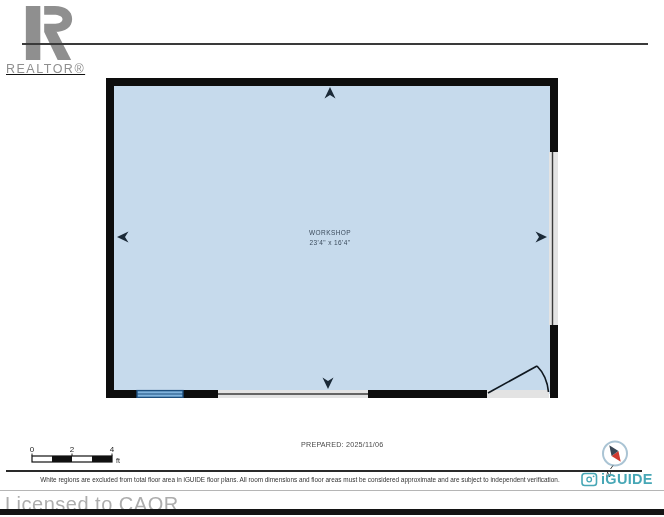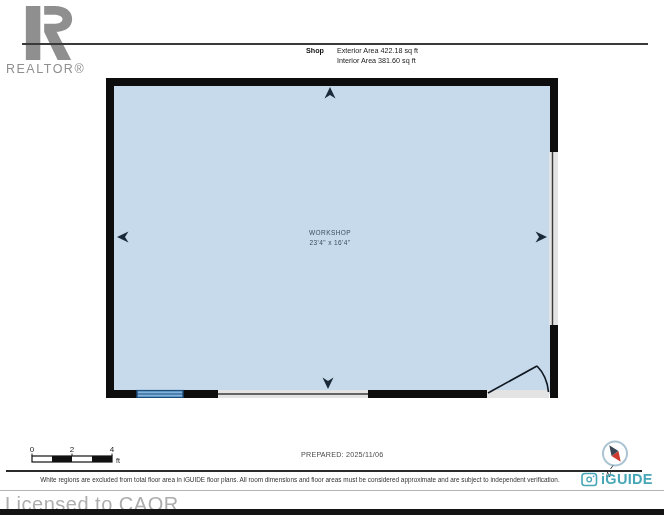--- a/index.html
+++ b/index.html
@@ -3,39 +3,39 @@
 <meta charset="utf-8">
 <style>
   html,body{margin:0;padding:0;background:#ffffff;}
   #stage{
     position:relative;width:664px;height:517px;background:#ffffff;overflow:hidden;
     font-family:"Liberation Sans", sans-serif;color:#111;
   }
   .abs{position:absolute;}
 
   
-  .realtor{left:6px;top:6px;width:92px;}
+  .realtor{left:6px;top:6px;width:92px;text-decoration:underline;}
   .realtor-r{margin-left:14px;display:block;}
   .realtor-text{margin-top:2px;font-size:12.5px;letter-spacing:1.5px;color:#8f8f8f;}
   .hdr-rule{left:22px;right:16px;top:43px;height:1.5px;background:#3a3a3a;z-index:3;}
   .page-title{left:0;top:21px;width:100%;text-align:center;font-size:13.5px;font-weight:bold;color:#0a0a0a;}
   .unit-summary{left:306px;top:46px;display:flex;gap:13px;align-items:flex-start;}
   .unit-name{font-size:7.2px;font-weight:bold;color:#111;line-height:9.6px;}
   .unit-areas{font-size:7.2px;color:#222;line-height:9.6px;}
 
   
   .plan{left:106px;top:78px;width:452px;height:320px;}
   .room-label{font-size:6.5px;fill:#3b4b5c;text-anchor:middle;letter-spacing:.4px;
     font-family:"Liberation Sans", sans-serif;}
 
   
   .scalebar{left:28px;top:444px;}
   .sb-num{font-size:8px;fill:#222;text-anchor:middle;font-family:"Liberation Sans", sans-serif;}
   .sb-unit{font-size:7px;fill:#222;font-family:"Liberation Sans", sans-serif;}
-  .prepared{left:301px;top:450px;font-size:7.2px;color:#4a4a4a;letter-spacing:.2px;}
+  .prepared{left:301px;top:440px;font-size:7.2px;color:#4a4a4a;letter-spacing:.2px;}
   .compass{left:597px;top:439px;}
   .compass-n{font-size:7px;fill:#222;font-style:italic;font-family:"Liberation Sans", sans-serif;}
   .ftr-rule{left:6px;width:636px;top:470px;height:2px;background:#2a2a2a;}
   .disclaimer{left:0;width:600px;top:476px;text-align:center;font-size:6.4px;color:#333;}
   .iguide{left:581px;top:471px;display:flex;align-items:center;gap:3px;}
   .iguide-word{font-size:14.5px;color:#47a7b6;letter-spacing:.3px;font-weight:bold;}
   .page-edge{left:0;width:664px;top:490px;height:1px;background:#b5b5b5;}
   .license{left:5px;top:493px;font-size:20px;color:#adadad;letter-spacing:.5px;}
   .bottom-bar{left:0;width:664px;top:509px;height:5.5px;background:#141414;}
 </style>
@@ -49,27 +49,20 @@
       <g fill="#8f8f8f">
         <rect x="6" y="0" width="15" height="56"></rect>
         <path fill-rule="evenodd" d="M25,0 h11 c11,0 18,5.2 18,13.5 C54,21.8 47,27 36,27 H25 Z M25,9 h10 c5,0 9,1.7 9,4.7 c0,3 -4,4.8 -9,4.8 H25 Z"></path>
         <polygon points="25,27 38,27 53,56 39,56"></polygon>
       </g>
     </svg>
     <div class="realtor-text">REALTOR®</div>
   </div>
 
   <div class="abs hdr-rule"></div>
-  <div class="abs unit-summary">
-    <div class="unit-name">Shop</div>
-    <div class="unit-areas">
-      <div>Exterior Area 422.18 sq ft</div>
-      <div>Interior Area 381.60 sq ft</div>
-    </div>
-  </div>
 
   <svg class="abs plan" width="452" height="320" viewBox="0 0 452 320">
 
     <rect x="4" y="4" width="444" height="312" fill="#c6daec"></rect>
 
     <g fill="#e3e3e3">
       <rect x="443" y="74" width="9" height="173"></rect>
       <rect x="112" y="312" width="150" height="8"></rect>
       <rect x="381" y="312" width="62" height="8"></rect>
     </g>

